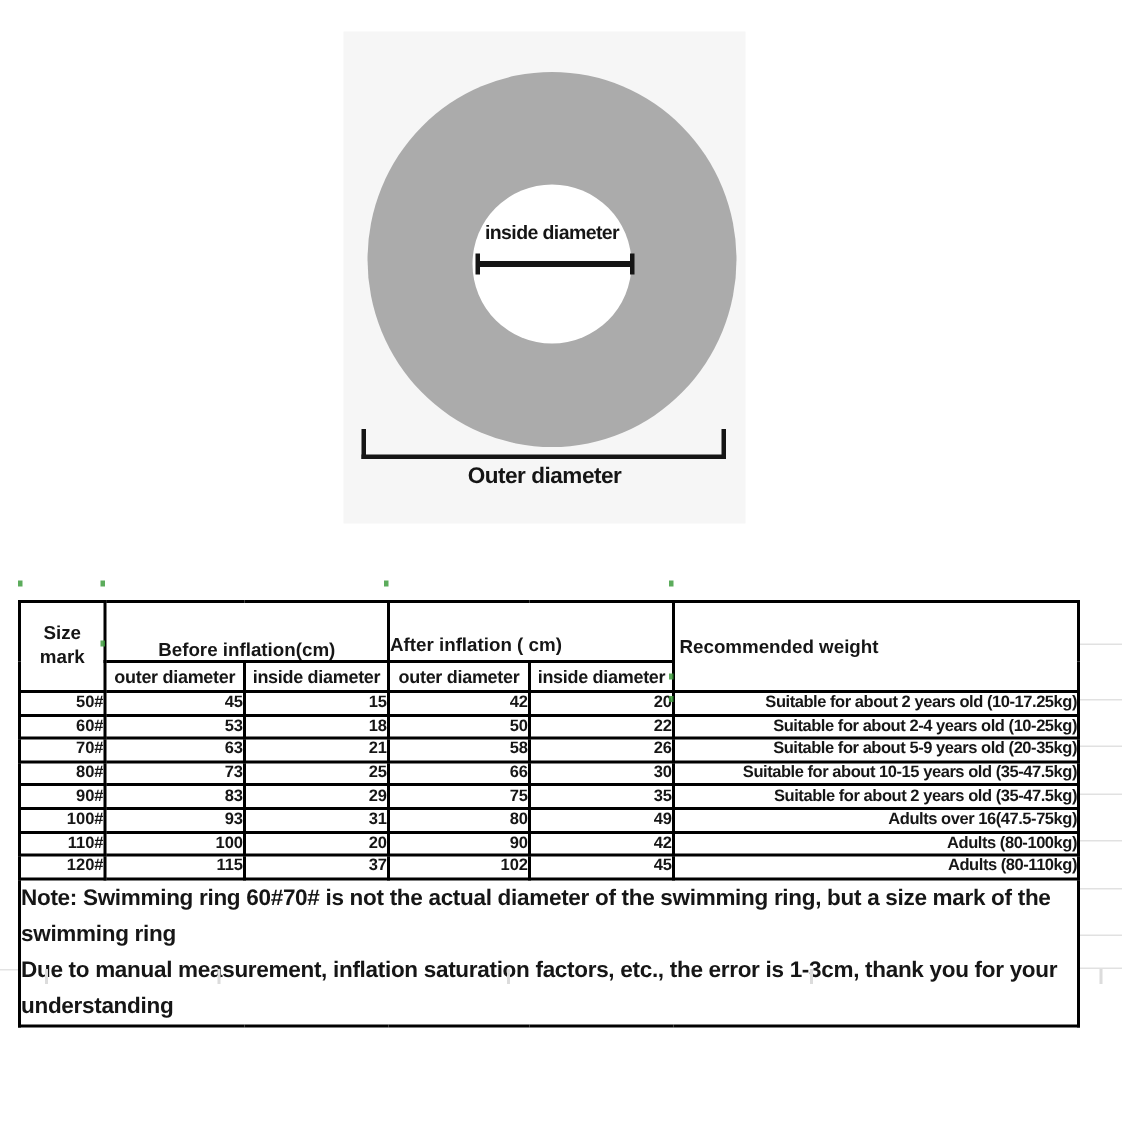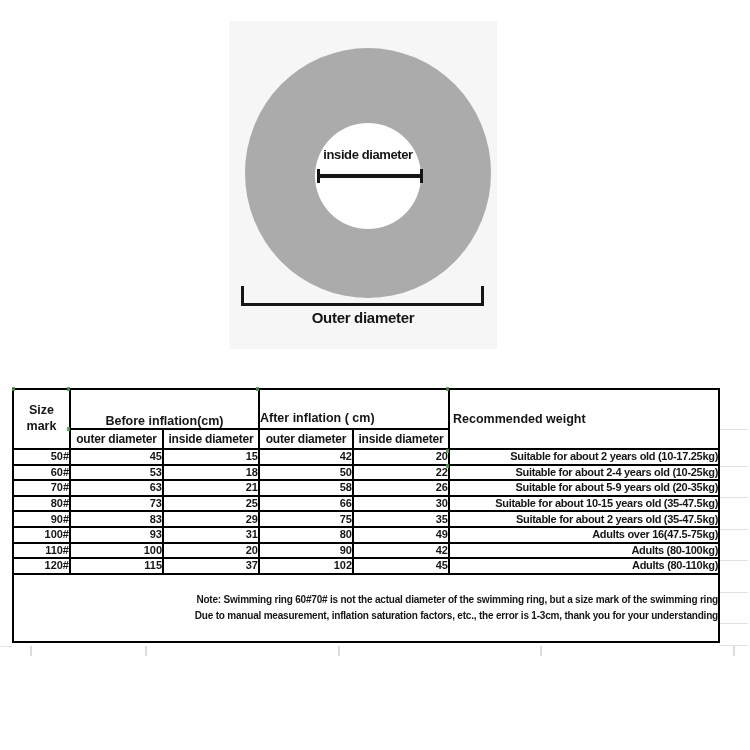--- a/index.html
+++ b/index.html
@@ -25,37 +25,37 @@
     position:absolute; left:12px; top:265px; width:237px; height:17px;
     border-left:3px solid #151515; border-right:3px solid #151515; border-bottom:3px solid #151515;
   }
   .outer-label {
     position:absolute; left:0; top:288px; width:268px; text-align:center;
     font-weight:bold; font-size:15px; letter-spacing:-0.3px; color:#151515;
   }
 
   
   table.size-table {
-    position:absolute; left:12px; top:388px; width:706px;
+    position:absolute; left:12px; top:400px; width:706px;
     border-collapse:collapse; table-layout:fixed; color:#161616;
   }
   .size-table th, .size-table td { border:2px solid #000; padding:0; font-weight:bold; overflow:hidden; white-space:nowrap; }
   .size-table thead tr.r1 { height:38px; }
   .size-table thead tr.r2 { height:20px; }
   .size-table tbody tr { height:15.6px; }
   th.size-mark { font-size:12.5px; line-height:1.25; text-align:center; vertical-align:middle; }
   th.before    { font-size:12.5px; text-align:center; vertical-align:top; padding-top:24px; }
   th.after     { font-size:12.5px; text-align:left; vertical-align:bottom; padding-bottom:3px; }
   th.recommended { font-size:12.5px; text-align:left; vertical-align:middle; padding-left:3px; }
   th.sub { font-size:12px; text-align:center; vertical-align:middle; letter-spacing:-0.2px; }
   .size-table tbody td { font-size:11px; text-align:right; vertical-align:middle; line-height:1; }
   .size-table tbody td.cell-weight { letter-spacing:-0.3px; }
   .size-table tfoot td {
-    height:66px; text-align:right; vertical-align:middle;
-    font-size:10px; line-height:1.6; letter-spacing:-0.2px; white-space:normal;margin-left:32px;
+    height:66px; text-align:left; vertical-align:middle;
+    font-size:15px; line-height:1.6; letter-spacing:-0.2px; white-space:normal;margin-left:32px;
   }
 
   
   .gt { position:absolute; width:3px; height:4px; background:#3f9e3f; opacity:.85; }
   .rg { position:absolute; left:720px; width:28px; height:1px; background:#e1e1e1; }
   .bt { position:absolute; width:2px; height:10px; background:#dcdcdc; top:646px; }
   .bh { position:absolute; height:1px; background:#e3e3e3; top:646px; }
 </style>
 </head>
 <body>

